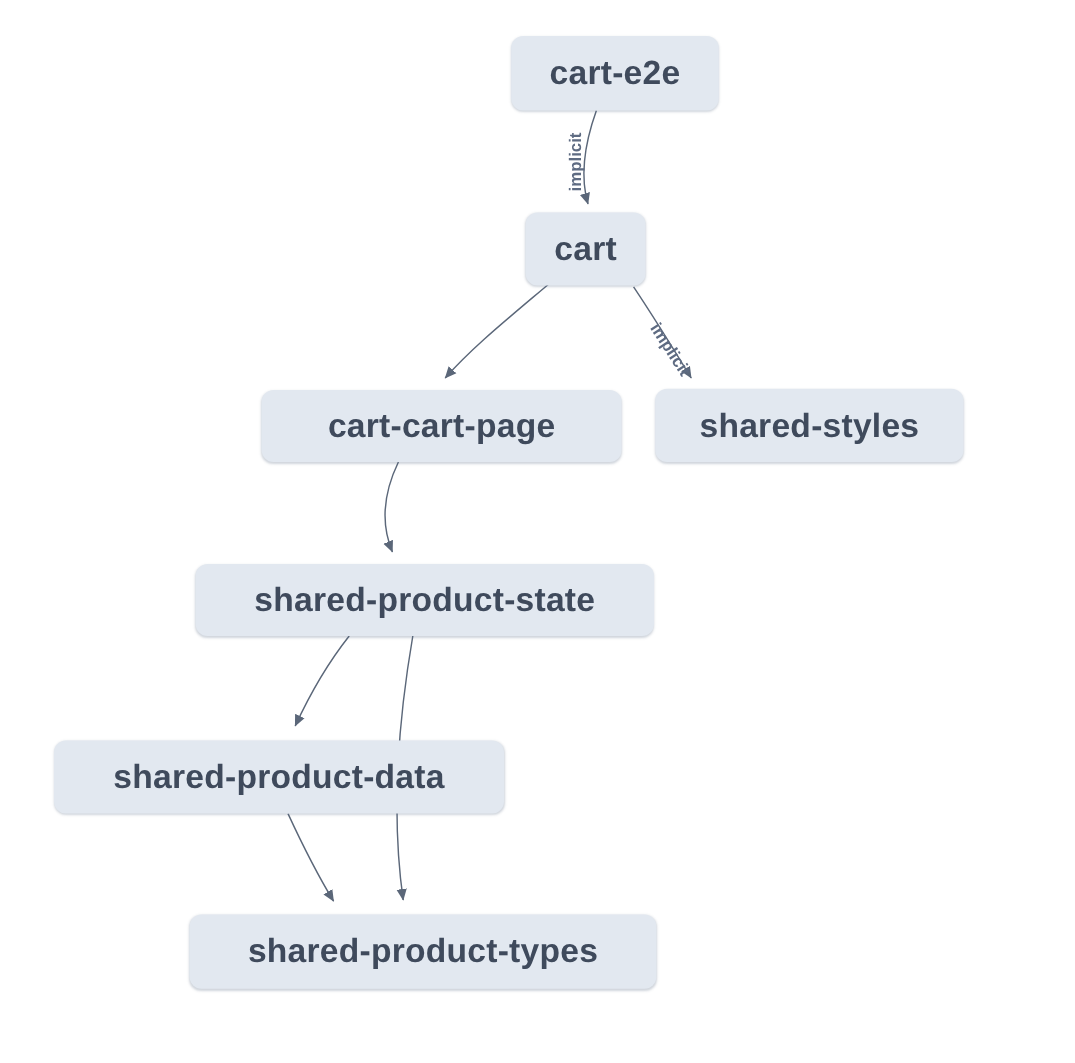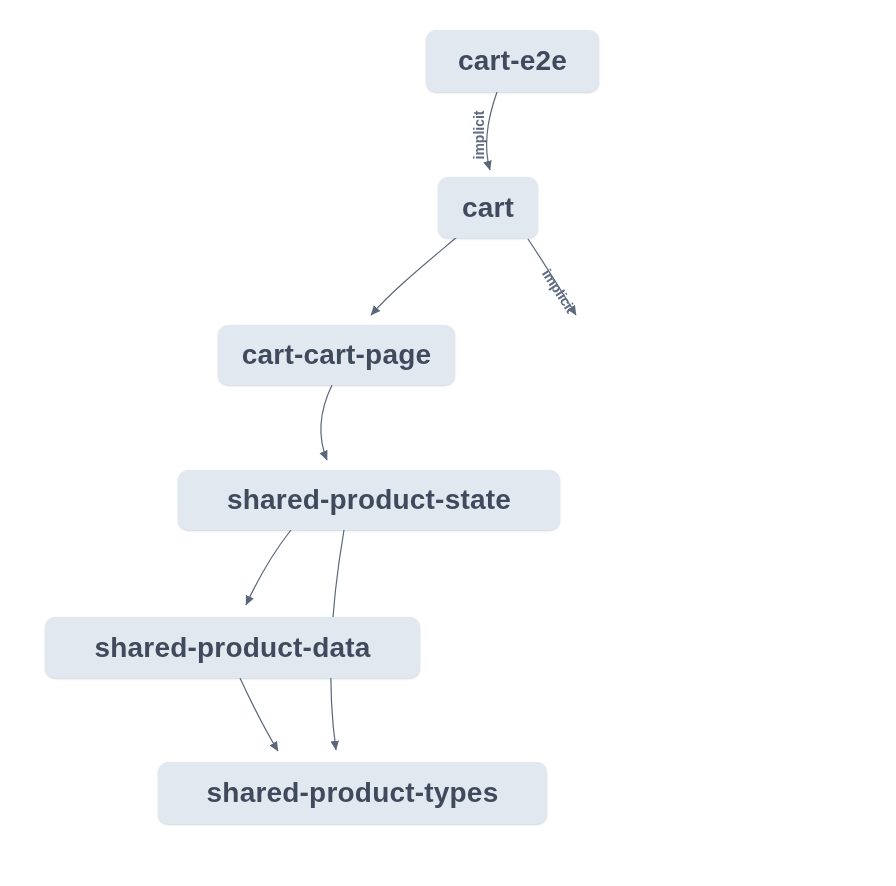--- a/index.html
+++ b/index.html
@@ -86,26 +86,29 @@
   </svg>
 
   <div class="node" style="left:426px; top:30px;  width:173px; height:62px;">
     <span>cart-e2e</span>
   </div>
 
   <div class="node" style="left:438px; top:177px; width:100px; height:61px;">
     <span>cart</span>
   </div>
 
-  <div class="node" style="left:218px; top:325px; width:237px; height:60px;">
+  <div class="node" style="left:218px; top:325px; width:300px; height:60px;">
     <span>cart-cart-page</span>
   </div>
 
+  <div class="node" style="left:546px; top:324px; width:257px; height:61px;">
+    <span>shared-styles</span>
+  </div>
 
-  <div class="node" style="left:178px; top:470px; width:382px; height:60px;">
+  <div class="node" style="left:163px; top:470px; width:382px; height:60px;">
     <span>shared-product-state</span>
   </div>
 
   <div class="node" style="left:158px; top:762px; width:389px; height:62px;">
     <span>shared-product-types</span>
   </div>
 
   <div class="node" style="left:45px;  top:617px; width:375px; height:61px;">
     <span>shared-product-data</span>
   </div>

